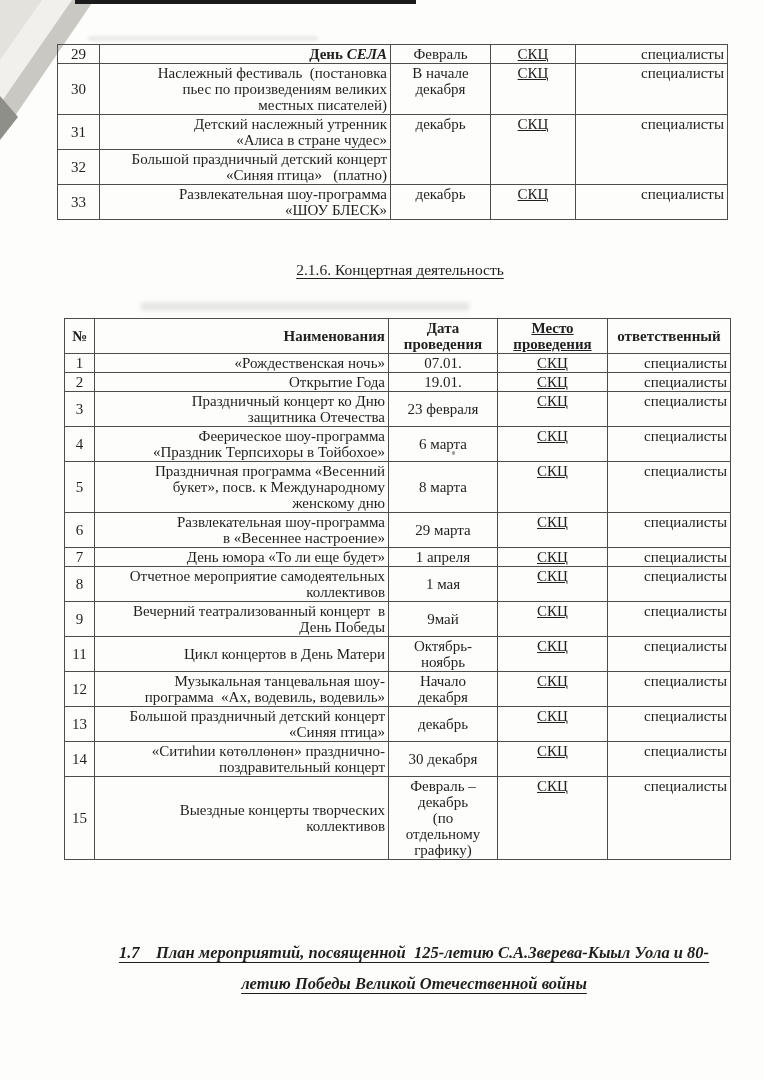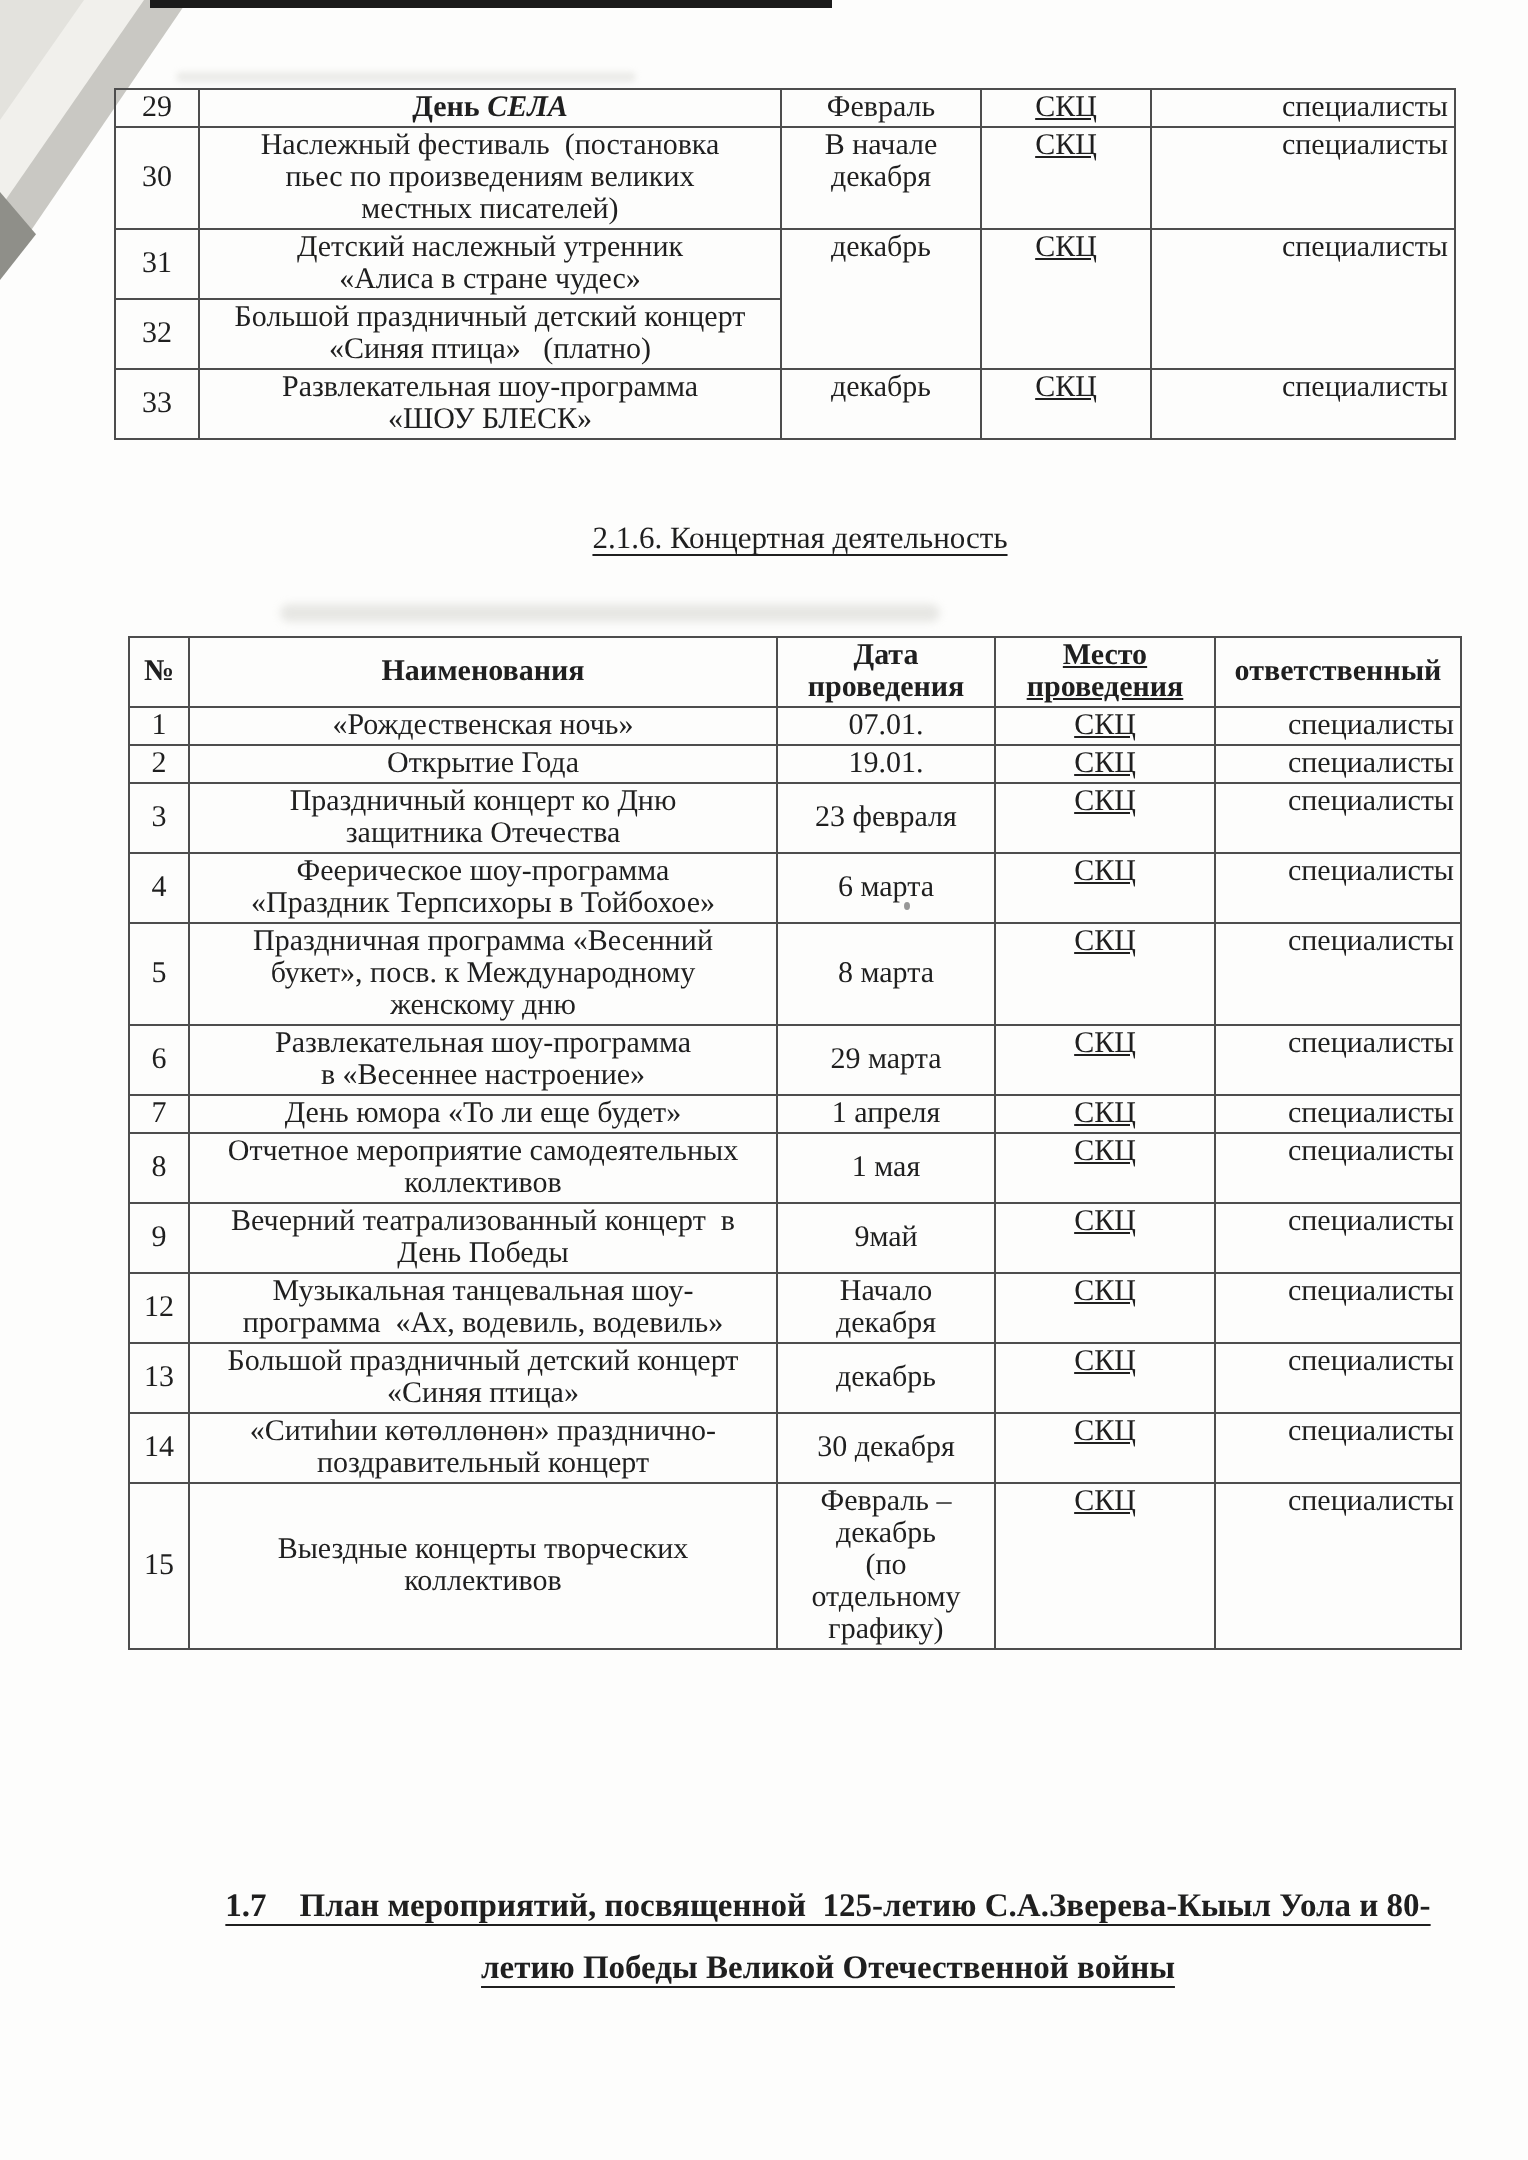--- a/index.html
+++ b/index.html
@@ -24,36 +24,36 @@
     opacity:.35;filter:blur(1.5px);border-radius:3px;}
   .dot-a{position:absolute;left:452px;top:451px;width:3px;height:4px;background:#444;
     opacity:.55;border-radius:50%;}
   
   table{border-collapse:collapse;table-layout:fixed;position:absolute;
     font-size:15px;line-height:16px;}
   td,th{border:1px solid #4d4d4d;padding:1px 3px;white-space:pre-wrap;
     overflow:hidden;vertical-align:middle;}
   th{font-weight:bold;text-align:center;vertical-align:middle;}
   .c-num{text-align:center;}
-  .c-name{text-align:center;}
+  .c-name{text-align:right;}
   .c-date{text-align:center;}
   .c-place{text-align:center;vertical-align:top;text-decoration:underline;}
   td.c-resp{text-align:right;padding-left:11px;vertical-align:top;}
   th.c-resp{text-align:center;padding-left:3px;}
   #table1{left:57px;top:44px;width:670px;}
   #table1 .c-date{vertical-align:top;}
   #table2{left:64px;top:318px;width:666px;}
   .seg-bold{font-weight:bold;}
   .seg-bold-italic{font-weight:bold;font-style:italic;}
   
   .heading-216{position:absolute;left:40px;top:261px;width:720px;text-align:center;
     font-weight:normal;font-size:15.5px;}
   .heading-216 span{text-decoration:underline;text-underline-offset:3px;}
   .heading-17{position:absolute;left:64px;top:937px;width:700px;text-align:center;
-    font-weight:bold;font-size:16.5px;line-height:31px;}
+    font-weight:bold;font-size:16.5px;line-height:31px;font-style:italic;}
   .heading-17 div{white-space:pre;}
   .heading-17 span{text-decoration:underline;text-underline-offset:4px;}
 </style>
 </head>
 <body>
 
 <div class="page">
 
   <div class="fold">
     <div class="fold-outer"></div>
@@ -202,20 +202,28 @@
         </tr>
         <tr>
           <td class="c-num">9</td>
           <td class="c-name">Вечерний театрализованный концерт  в
 День Победы</td>
           <td class="c-date">9май</td>
           <td class="c-place">СКЦ</td>
           <td class="c-resp">специалисты</td>
         </tr>
         <tr>
+          <td class="c-num">11</td>
+          <td class="c-name">Цикл концертов в День Матери</td>
+          <td class="c-date">Октябрь-
+ноябрь</td>
+          <td class="c-place">СКЦ</td>
+          <td class="c-resp">специалисты</td>
+        </tr>
+        <tr>
           <td class="c-num">12</td>
           <td class="c-name">Музыкальная танцевальная шоу-
 программа  «Ах, водевиль, водевиль»</td>
           <td class="c-date">Начало
 декабря</td>
           <td class="c-place">СКЦ</td>
           <td class="c-resp">специалисты</td>
         </tr>
         <tr>
           <td class="c-num">13</td>

